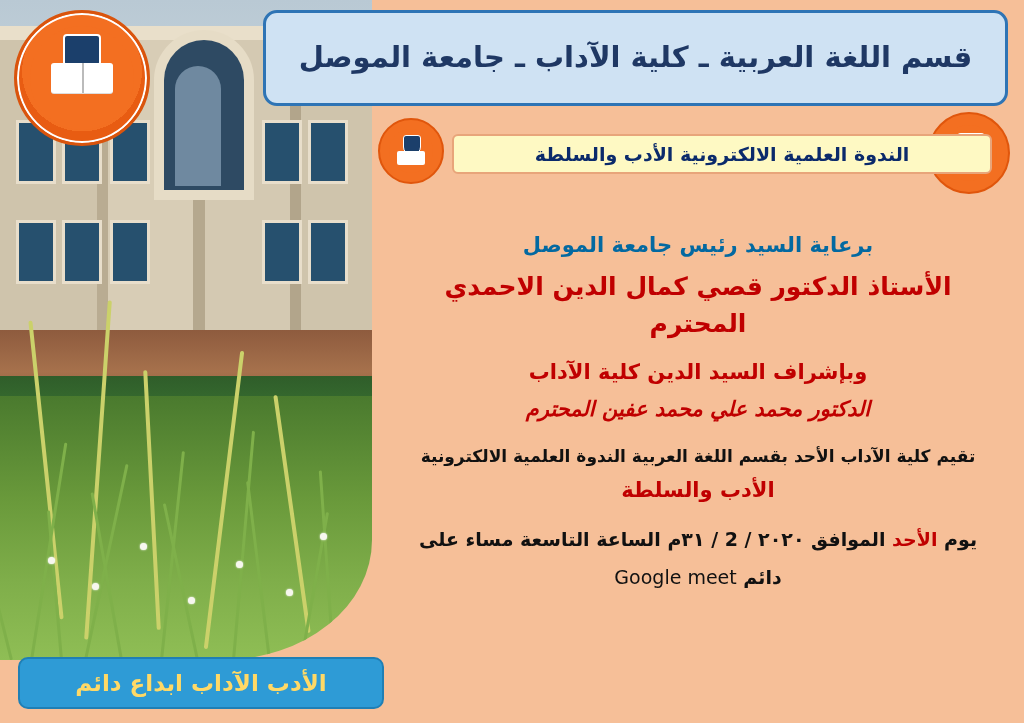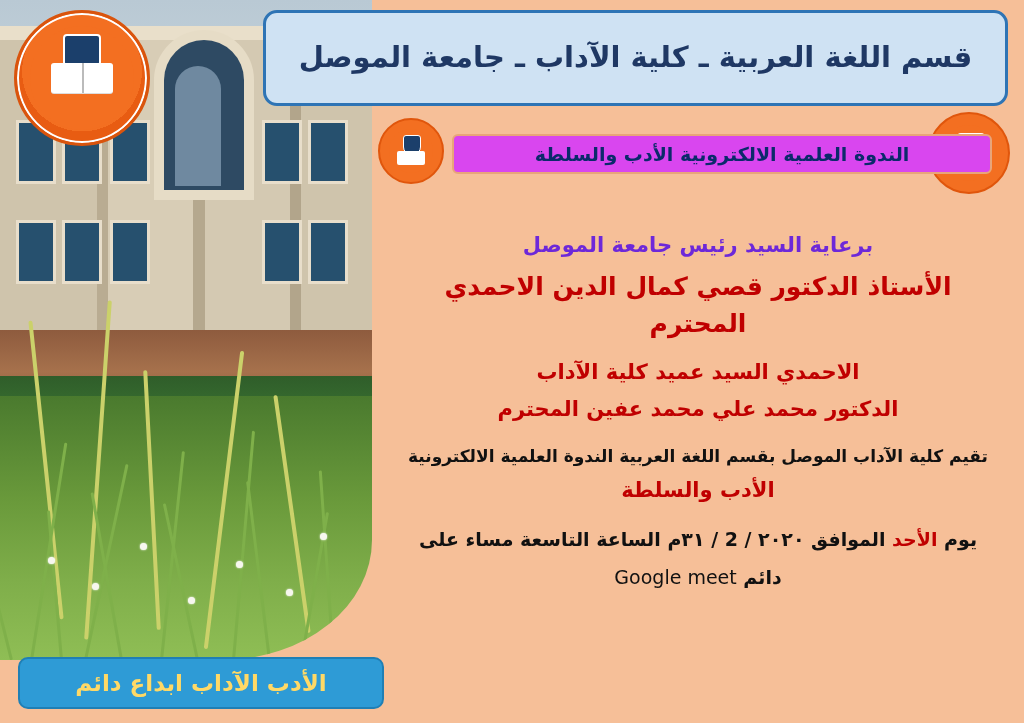--- a/index.html
+++ b/index.html
@@ -133,38 +133,38 @@
     text-align:center;
     padding:0 2px;
     box-sizing:border-box;
   }
   .title-banner span{
     font-size:29px;font-weight:bold;color:#1f3864;line-height:1.35;
   }
   
   .subtitle-bar{
     position:absolute;left:452px;top:134px;width:536px;height:36px;
-    background:#d946ef;
+    background:#fef9c3;
     border:2px solid #e8a57a;
     border-radius:6px;
     display:flex;align-items:center;justify-content:center;
   }
   .subtitle-bar span{
     font-size:19px;font-weight:bold;color:#0b2a6b;
   }
   
   .body-col{
     position:absolute;left:392px;top:230px;width:612px;
     text-align:center;
   }
   .line{margin:0 0 6px 0;line-height:1.5;}
-  .l1{font-size:21px;font-weight:bold;color:#6d28d9;}
+  .l1{font-size:21px;font-weight:bold;color:#0369a1;}
   .l2{font-size:25px;font-weight:bold;color:#c00000;}
   .l3{font-size:21px;font-weight:bold;color:#c00000;margin-top:14px;}
-  .l4{font-size:21px;font-weight:bold;color:#c00000;}
+  .l4{font-size:21px;font-weight:bold;color:#c00000;font-style:italic;}
   .l5{font-size:17px;font-weight:bold;color:#111;margin-top:18px;}
   .l6{font-size:21px;font-weight:bold;color:#c00000;margin-top:4px;}
   .l7{font-size:19px;font-weight:bold;color:#111;margin-top:18px;}
   .l7 .red{color:#c00000;}
   .l8{font-size:19px;font-weight:bold;color:#111;margin-top:10px;}
   .l8 .plain{font-weight:normal;}
   
   .footer-banner{
     position:absolute;left:18px;bottom:14px;width:362px;height:48px;
     background:#2e9bd6;
@@ -252,23 +252,23 @@
     <span>قسم اللغة العربية ـ كلية الآداب ـ جامعة الموصل</span>
   </div>
 
   <div class="subtitle-bar">
     <span>الندوة العلمية الالكترونية الأدب والسلطة</span>
   </div>
 
   <div class="body-col">
     <p class="line l1">برعاية السيد رئيس جامعة الموصل</p>
     <p class="line l2">الأستاذ الدكتور قصي كمال الدين الاحمدي المحترم</p>
-    <p class="line l3">الاحمدي السيد عميد كلية الآداب</p>
+    <p class="line l3">وبإشراف السيد الدين كلية الآداب</p>
     <p class="line l4">الدكتور محمد علي محمد عفين المحترم</p>
-    <p class="line l5">تقيم كلية الآداب الموصل بقسم اللغة العربية الندوة العلمية الالكترونية</p>
+    <p class="line l5">تقيم كلية الآداب الأحد بقسم اللغة العربية الندوة العلمية الالكترونية</p>
     <p class="line l6">الأدب والسلطة</p>
     <p class="line l7">
       <span>يوم</span>
       <span class="red">الأحد</span>
       <span>الموافق ٢٠٢٠ / 2 / ٣١م الساعة التاسعة مساء على</span>
     </p>
     <p class="line l8">
       <span>دائم</span>
       <span class="plain">Google meet</span>
     </p>

